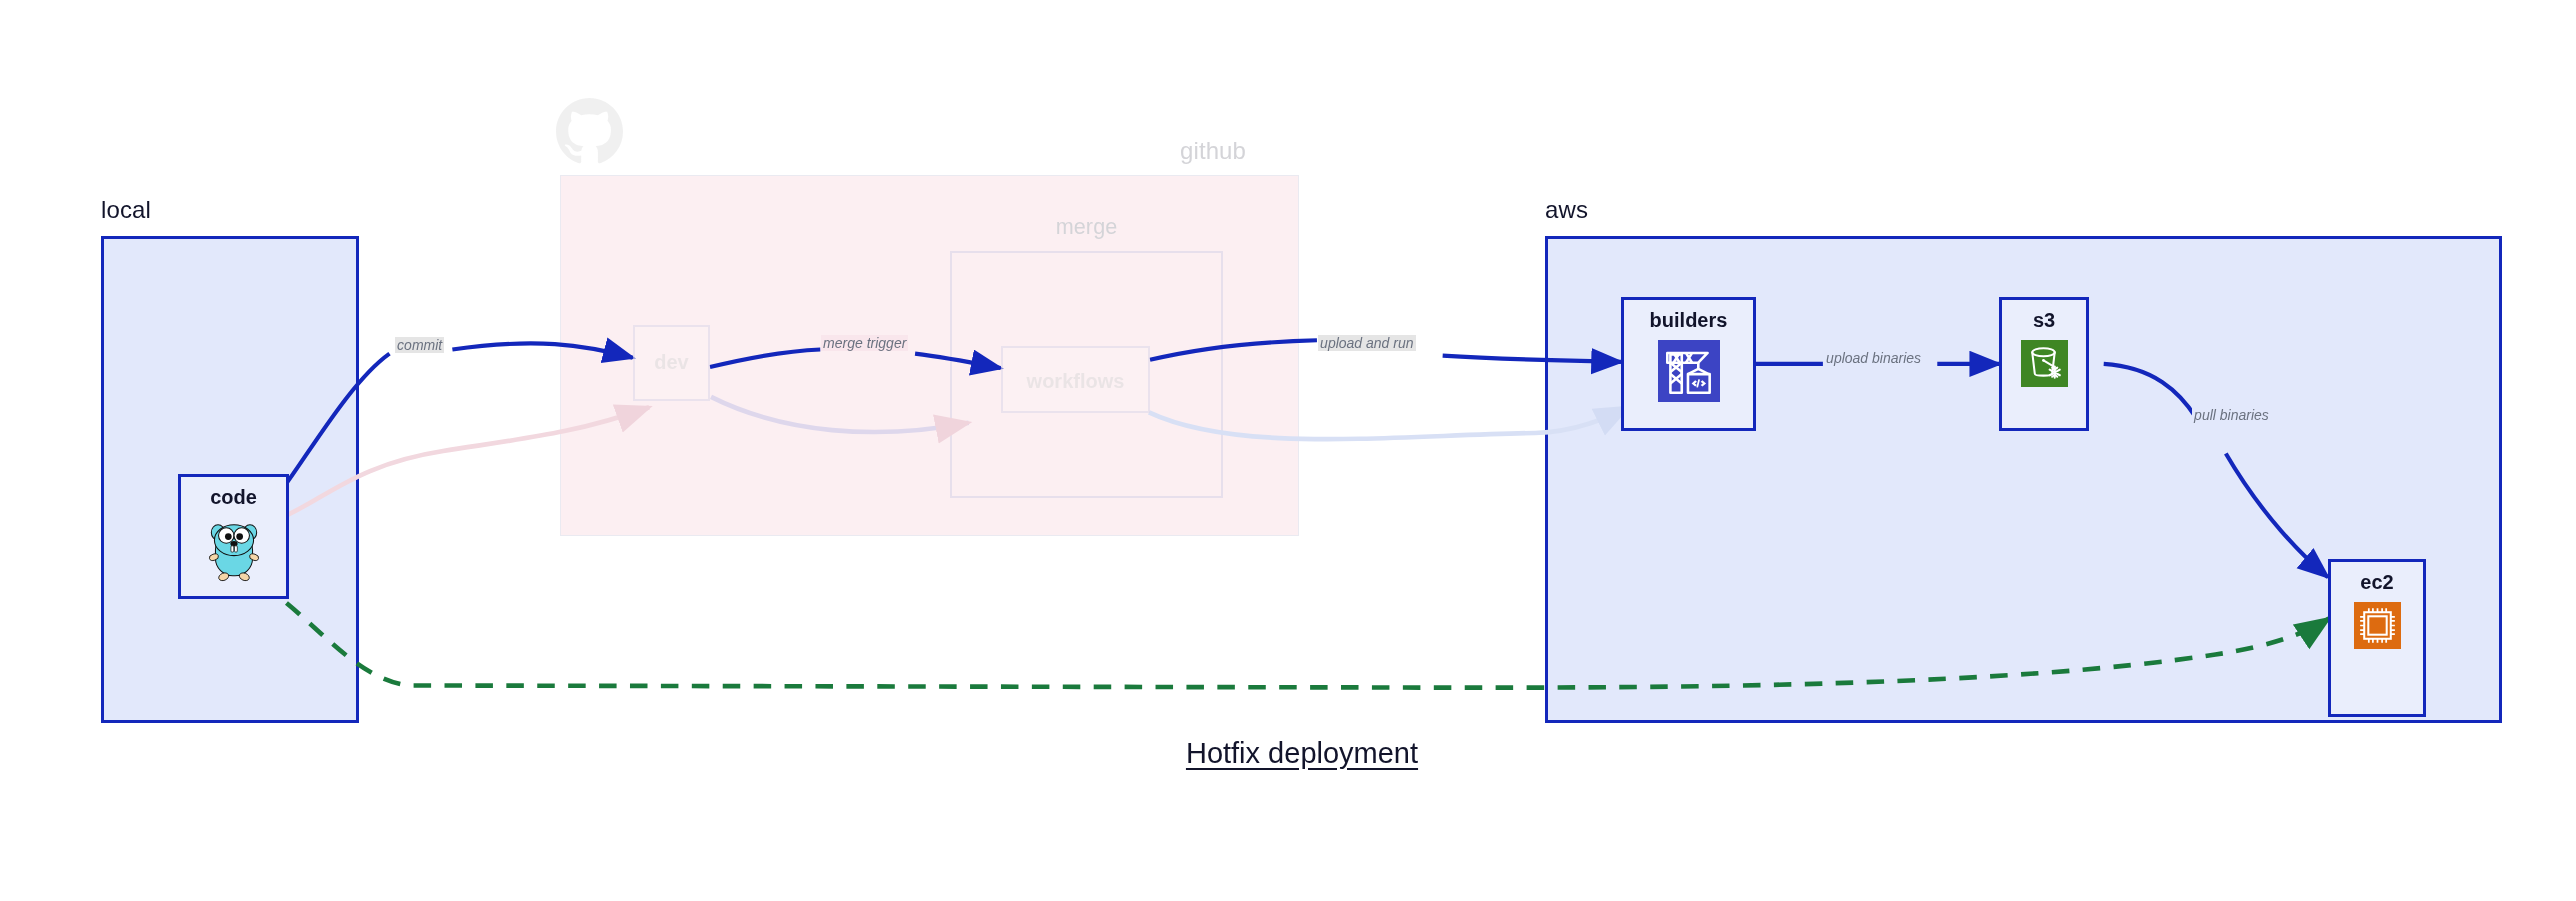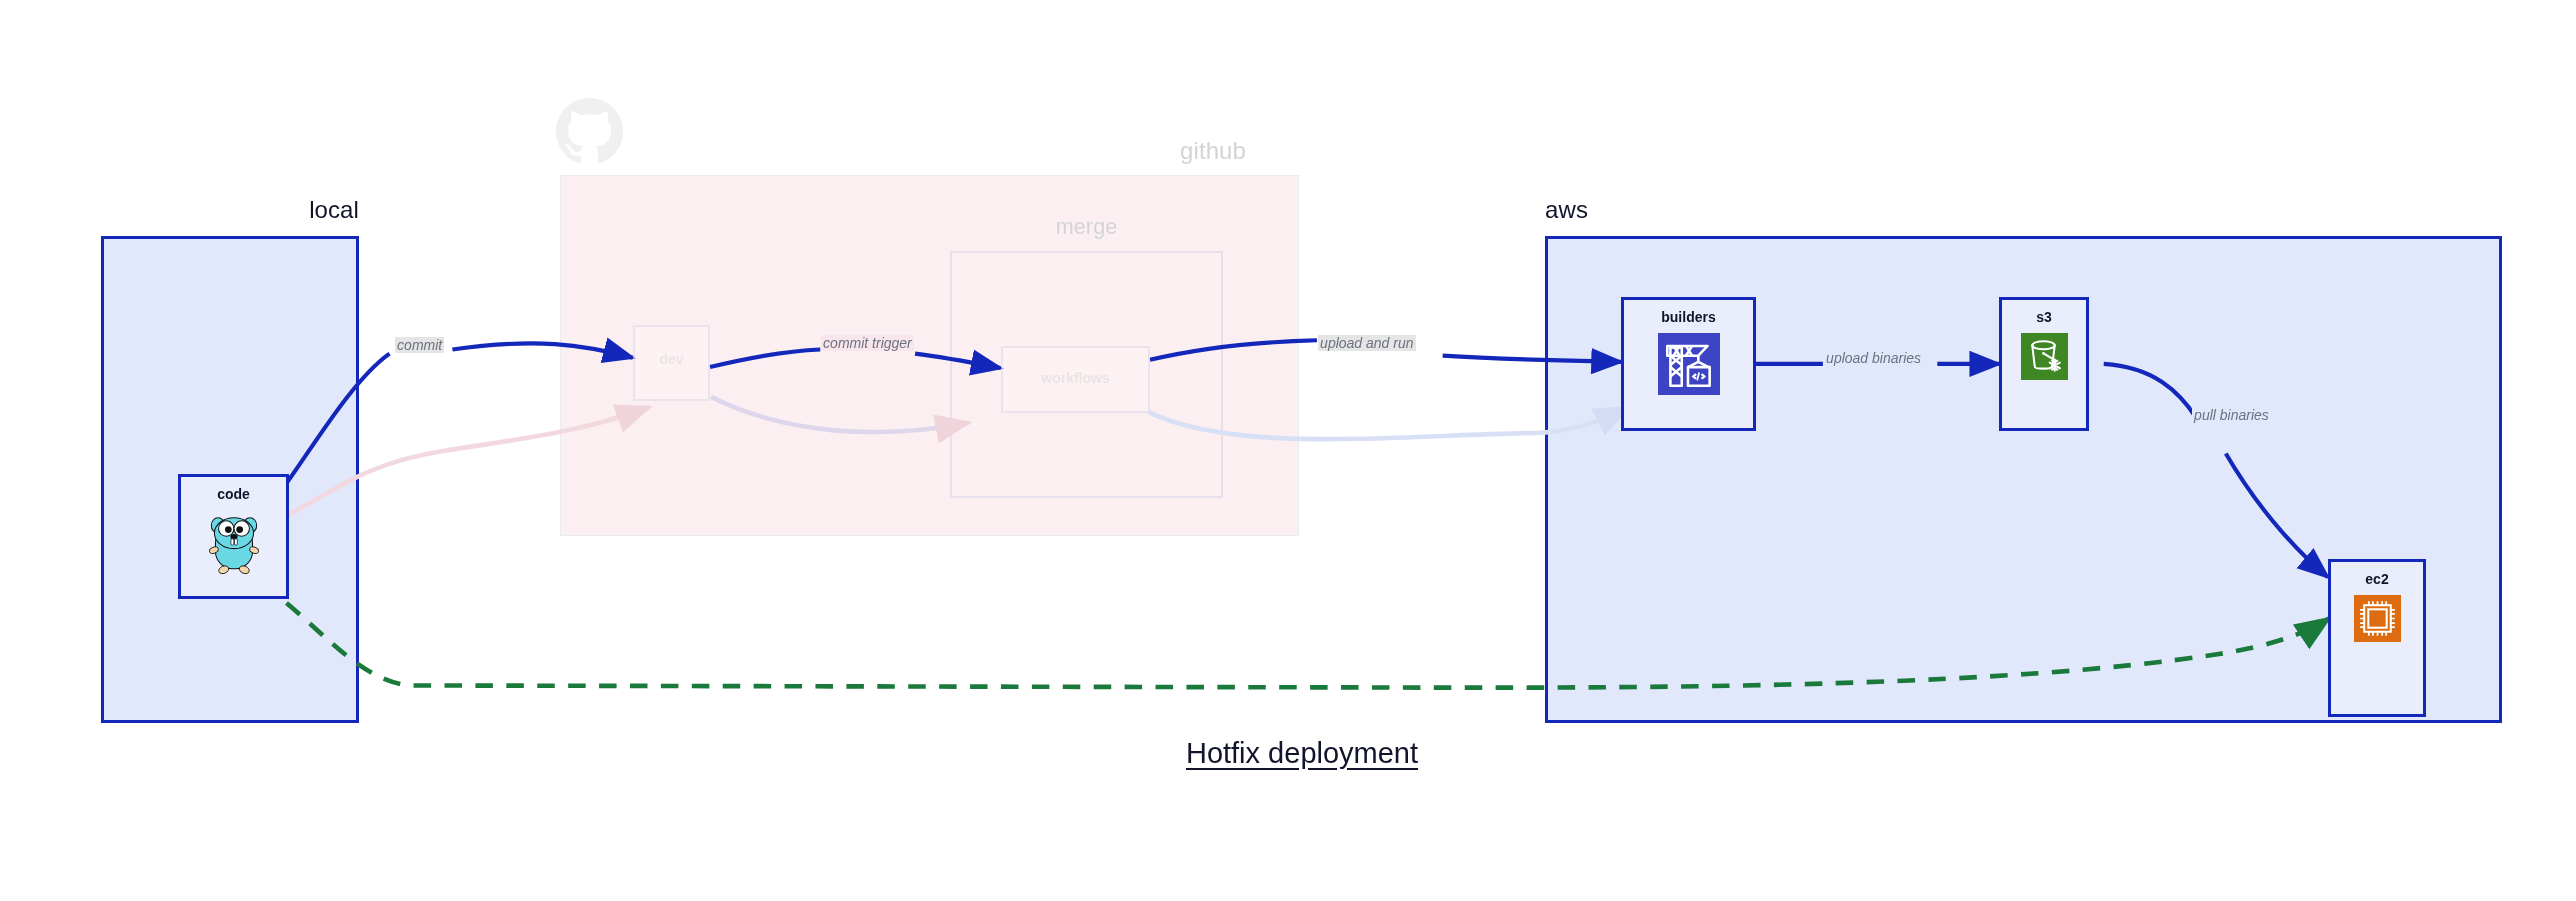--- a/index.html
+++ b/index.html
@@ -60,21 +60,21 @@
   .node {
     position: absolute;
     box-sizing: border-box;
     background: #eaeefc;
     border: 3.1px solid #1327bb;
     display: flex;
     flex-direction: column;
     align-items: center;
   }
   .node-label {
-    font-size: 14px;
+    font-size: 20px;
     font-weight: bold;
     color: #12142b;
     margin-top: 9.3px;
     white-space: nowrap;
   }
   .node-icon {
     margin-top: 8.2px;
   }
   .node.ghost {
     background: rgba(255,255,255,0.16);
@@ -124,21 +124,21 @@
 <div id="canvas">
 
   <div class="group group-github" style="left:560px; top:175px; width:739px; height:361px;"></div>
 
   <div class="group group-master" style="left:950px; top:251px; width:273px; height:247px; opacity:.55;"></div>
 
   <div class="group group-local" style="left:101px; top:236px; width:258px; height:487px;"></div>
 
   <div class="group group-aws" style="left:1545px; top:236px; width:957px; height:487px;"></div>
 
-  <div class="group-title" style="left:101px; top:196px; width:258px; text-align:right;">local</div>
+  <div class="group-title" style="left:101px; top:196px; width:258px; text-align:left;">local</div>
 
   <div class="group-title faded" style="left:1180px; top:137px;">github</div>
 
   <div class="group-title faded" data:interactable="false" style="left:950px; top:214px; width:273px; text-align:center; font-size:21.6px;">merge</div>
 
   <div class="group-title" style="left:1545px; top:196px; width:957px; text-align:left;">aws</div>
 
   <div class="octocat" style="left:556px; top:98px; width:67px; height:67px;">
     <svg viewBox="0 0 16 16" width="67" height="67" aria-hidden="true">
       <path fill="#e2e2e2" d="M8 0C3.58 0 0 3.58 0 8c0 3.54 2.29 6.53 5.47 7.59.4.07.55-.17.55-.38
@@ -289,21 +289,21 @@
           <path d="M29,72 L29,80 M37,72 L37,80 M46,72 L46,80 M55,72 L55,80 M63,72 L63,80"></path>
           <path d="M20,29 L12,29 M20,37 L12,37 M20,46 L12,46 M20,55 L12,55 M20,63 L12,63"></path>
           <path d="M72,29 L80,29 M72,37 L80,37 M72,46 L80,46 M72,55 L80,55 M72,63 L80,63"></path>
         </g>
       </svg>
     </div>
   </div>
 
   <div class="edge-label on-white" style="left:395px; top:337px;">commit</div>
 
-  <div class="edge-label on-pink" style="left:821px; top:335px;">commit trigger</div>
+  <div class="edge-label on-pink" style="left:821px; top:335px;">merge trigger</div>
 
   <div class="edge-label on-white" style="left:1318px; top:335px;">upload and run</div>
 
   <div class="edge-label on-blue" style="left:1824px; top:350px;">upload binaries</div>
 
   <div class="edge-label on-blue" style="left:2192px; top:407px;">pull binaries</div>
 
   <div id="caption">Hotfix deployment</div>
 
 </div>

